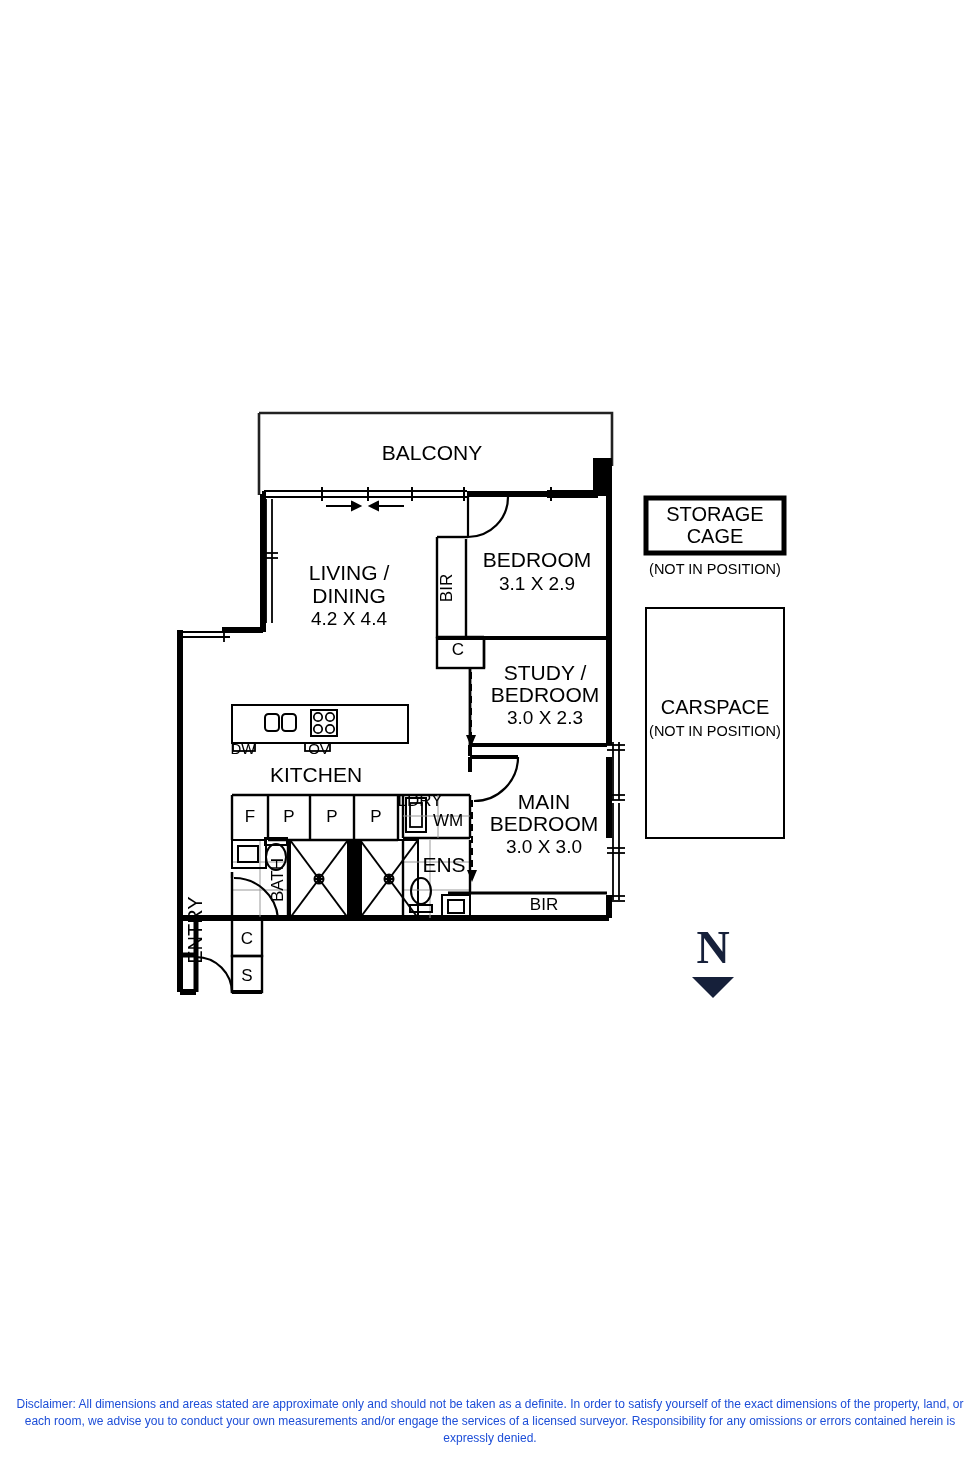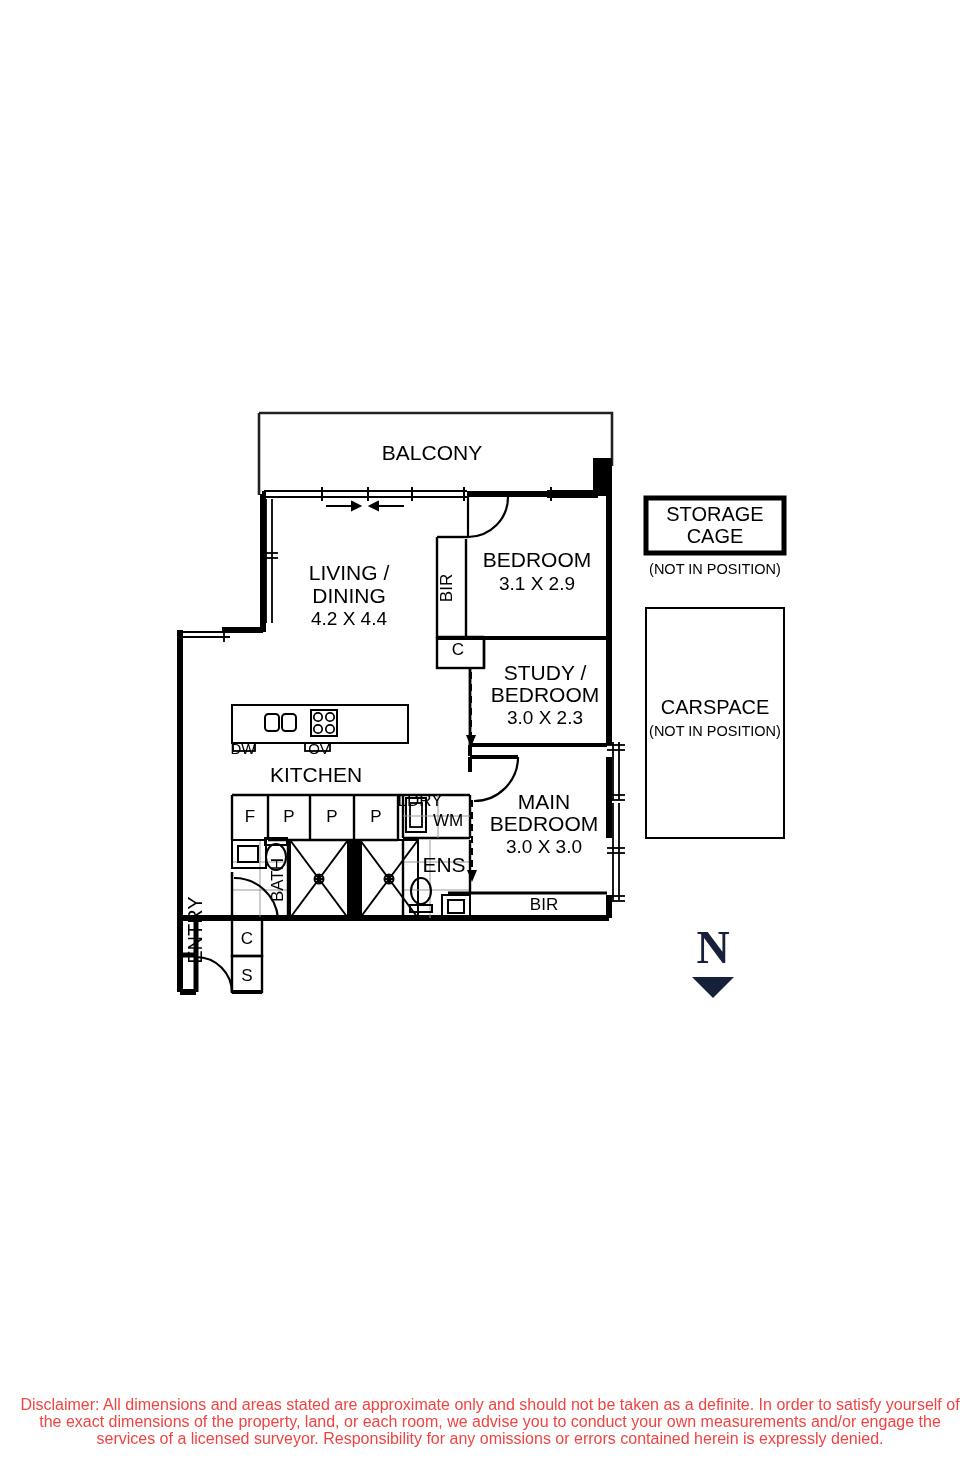--- a/index.html
+++ b/index.html
@@ -30,23 +30,23 @@
     width: 980px;
     height: 1470px;
   }
   .disclaimer {
     position: absolute;
     left: 0;
     top: 1396px;
     width: 980px;
     text-align: center;
     font-family: "Liberation Sans", sans-serif;
-    font-size: 16px;
+    font-size: 12px;
     line-height: 17px;
-    color: #ef4444;
+    color: #1d4ed8;
     padding: 0 8px;
     box-sizing: border-box;
   }
   text {
     font-family: "Liberation Sans", sans-serif;
     fill: #000000;
   }
   .rmtitle { font-size: 21px; text-anchor: middle; }
   .rmdim   { font-size: 19px; text-anchor: middle; }
   .small   { font-size: 17px; text-anchor: middle; }

